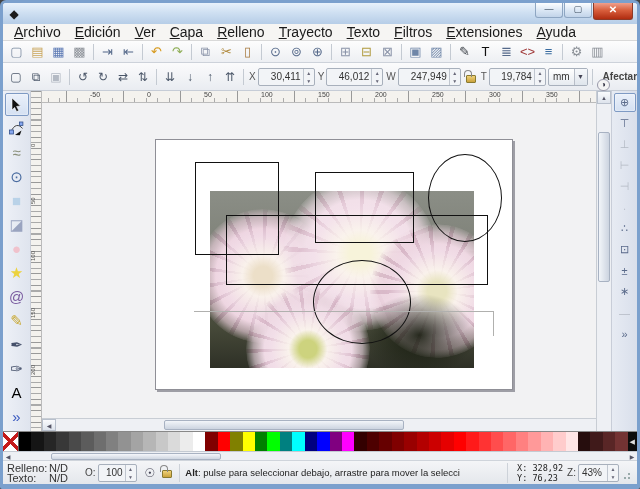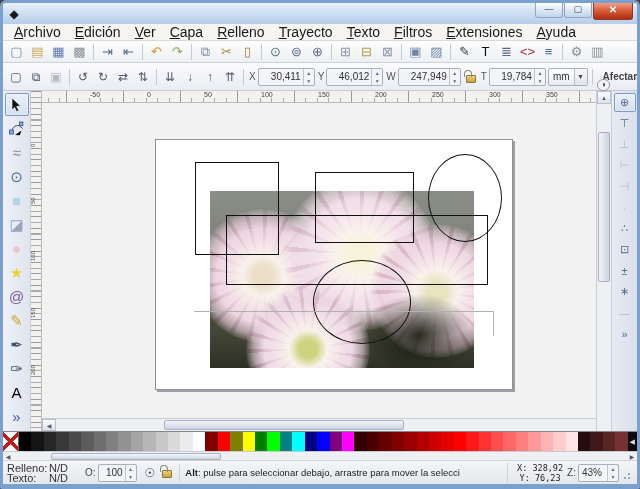--- a/index.html
+++ b/index.html
@@ -86,21 +86,21 @@
   .fillblock b{font-weight:normal;}
   .ofield{display:flex;align-items:center;gap:2px;margin-left:6px;}
   .ofield label{font-size:10px;color:#444;}
   .ofield .spinbox input{width:26px;}
   .eye{font-size:12px;color:#445;margin-left:4px;}
   .layerbox{display:flex;align-items:center;border:1px solid #a8b0bc;background:#fff;height:18px;border-radius:2px;margin-left:2px;}
   .layerbox .ln{font-size:10px;color:#222;padding:0 6px 0 6px;font-weight:bold;}
   .layerbox .lmark{width:7px;height:2px;background:#333;margin-left:5px;}
   .layerbox .dd{width:14px;height:16px;border-left:1px solid #b8bec8;font-size:7px;color:#445;display:flex;align-items:center;justify-content:center;background:linear-gradient(#f6f8fb,#dfe5ec);}
   .hint{flex:1;min-width:0;font-size:9.5px;color:#222;white-space:nowrap;overflow:hidden;border-left:1px solid #cdd2d9;padding-left:5px;height:18px;line-height:18px;}
-  .coords{font-family:"DejaVu Sans Mono",monospace;font-size:8.5px;color:#222;line-height:10px;text-align:center;border-left:1px solid #cdd2d9;padding-left:9px;flex:none;}
+  .coords{font-family:"DejaVu Sans Mono",monospace;font-size:8.5px;color:#222;line-height:10px;text-align:left;border-left:1px solid #cdd2d9;padding-left:9px;flex:none;}
   .zfield{display:flex;align-items:center;gap:2px;flex:none;}
   .zfield label{font-size:10px;color:#444;}
   .zfield .spinbox input{width:28px;text-align:center;}
   .grip{flex:none;width:10px;height:18px;background-image:radial-gradient(circle at 2px 14px,#9aa 1px,transparent 1.4px),radial-gradient(circle at 6px 10px,#9aa 1px,transparent 1.4px),radial-gradient(circle at 6px 14px,#9aa 1px,transparent 1.4px);}
 </style>
 </head>
 <body>
 
 <div class="win">
 

